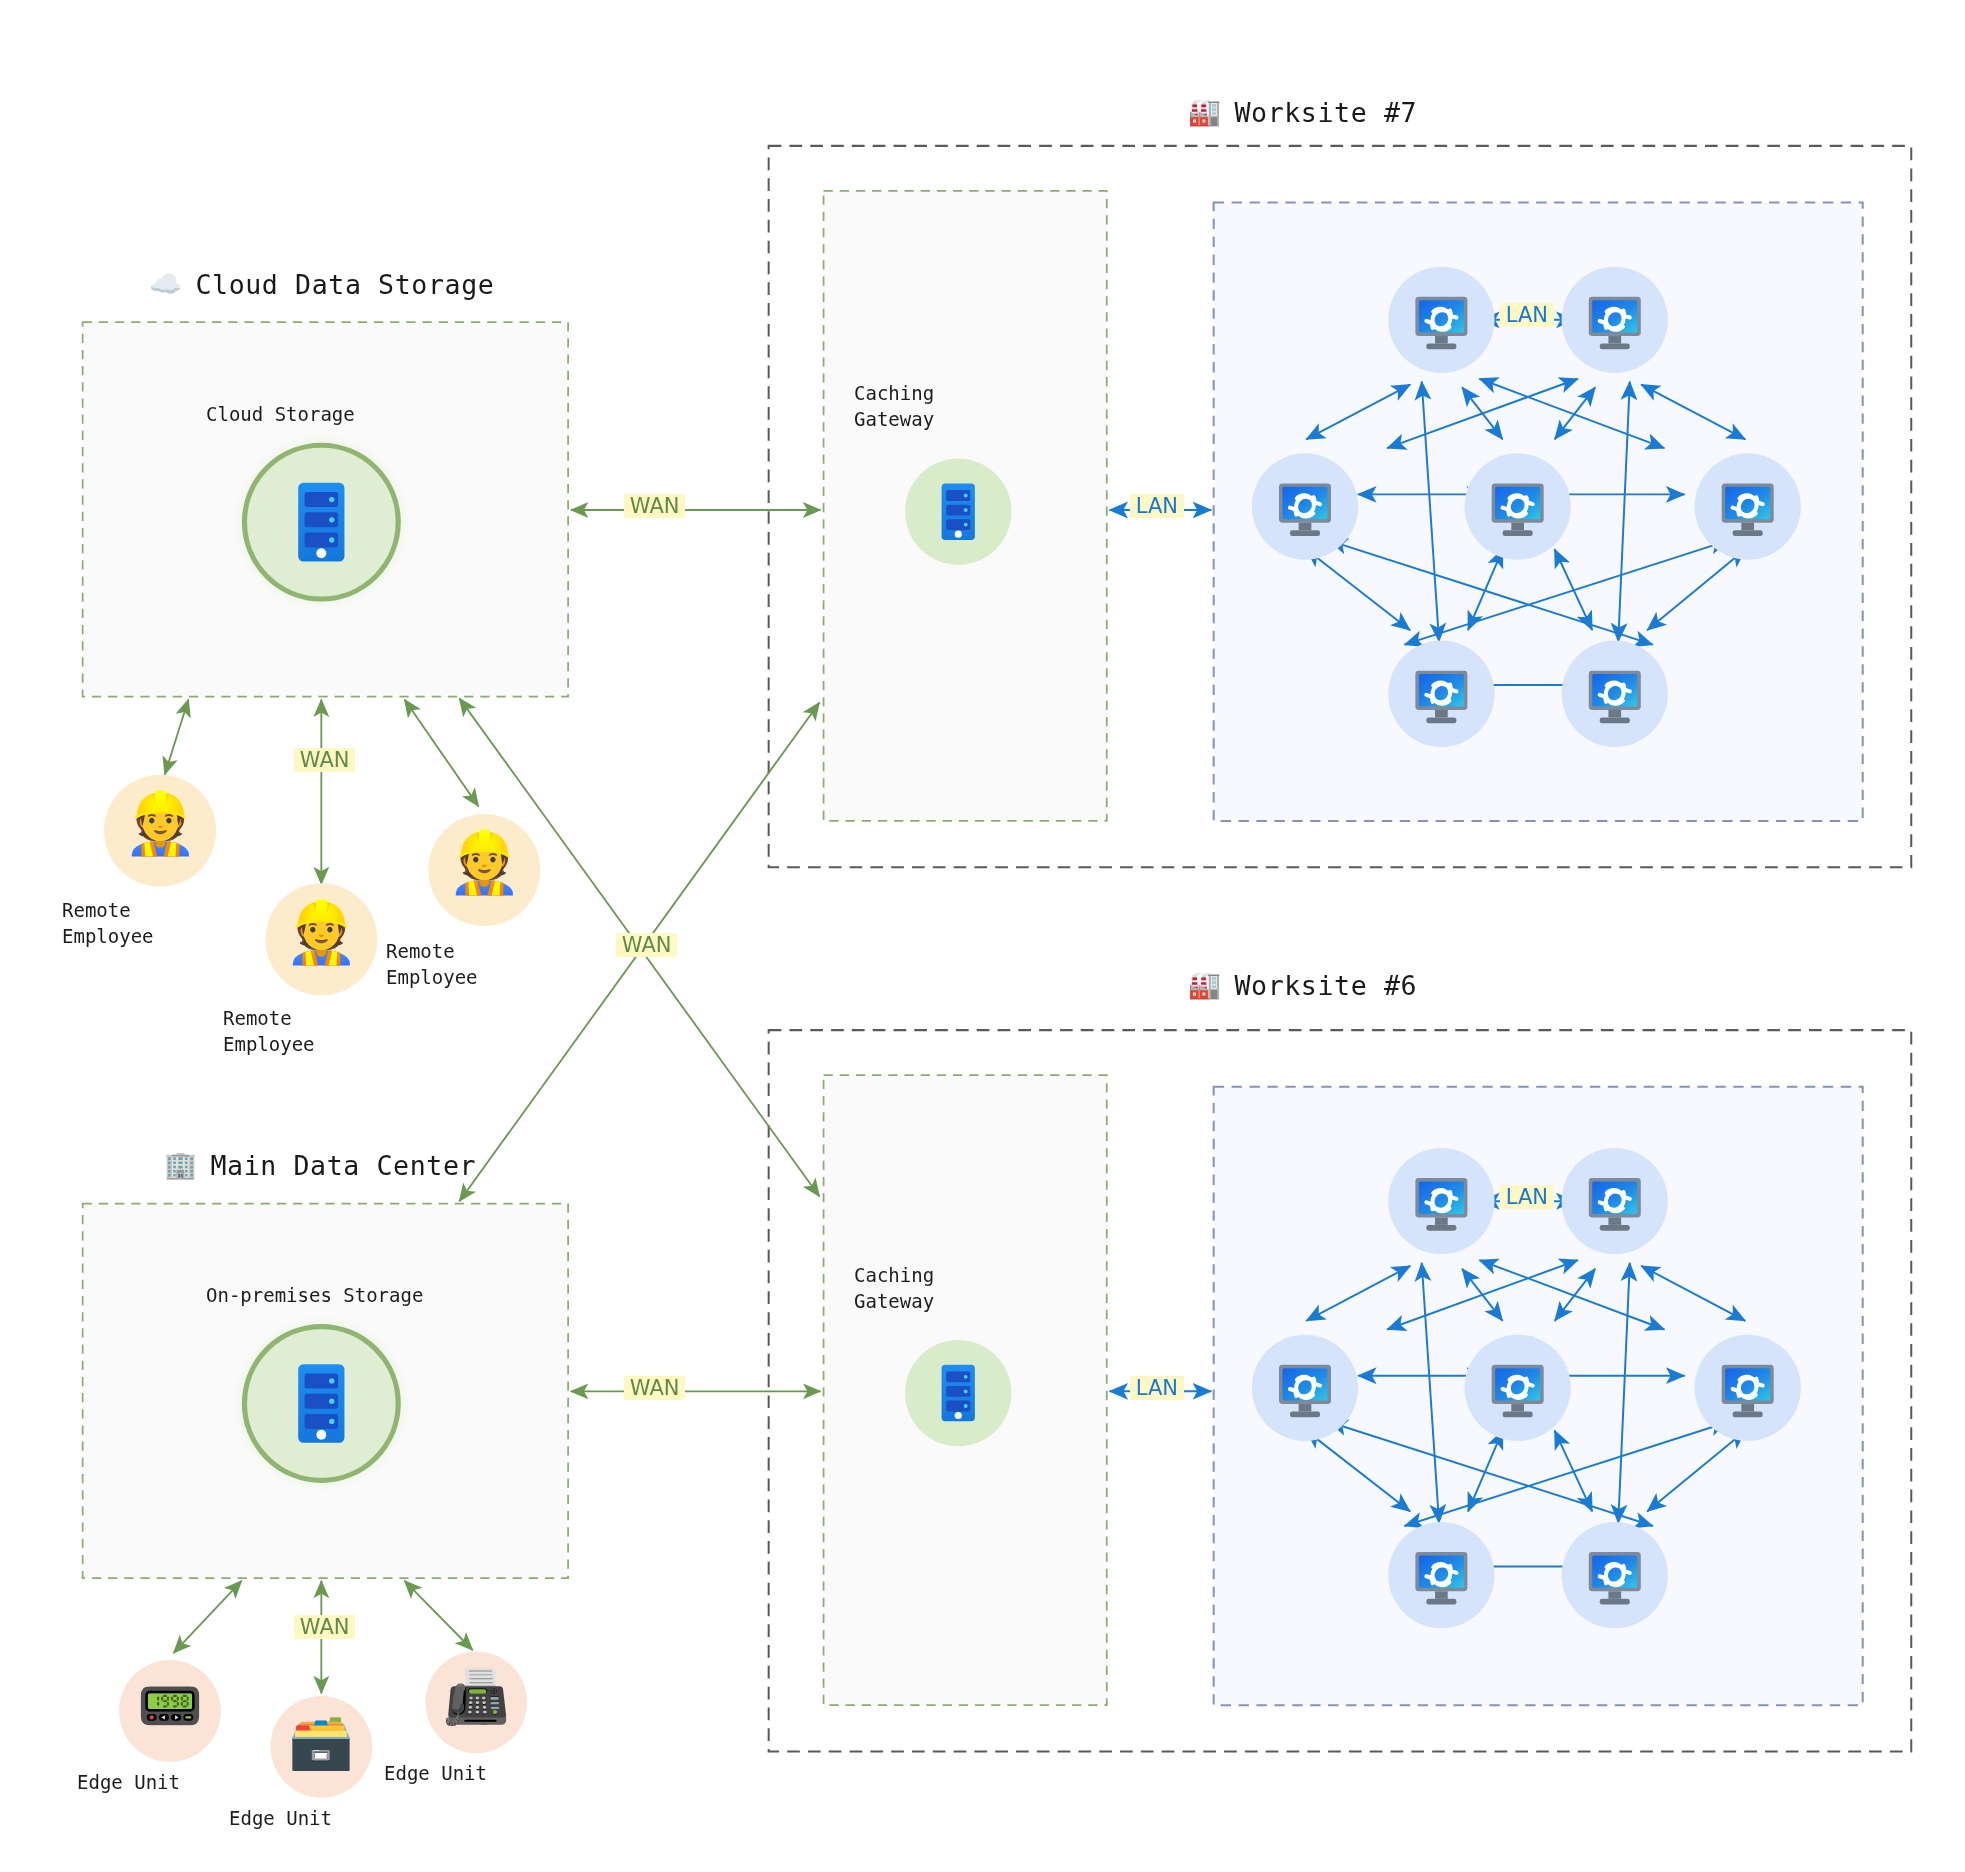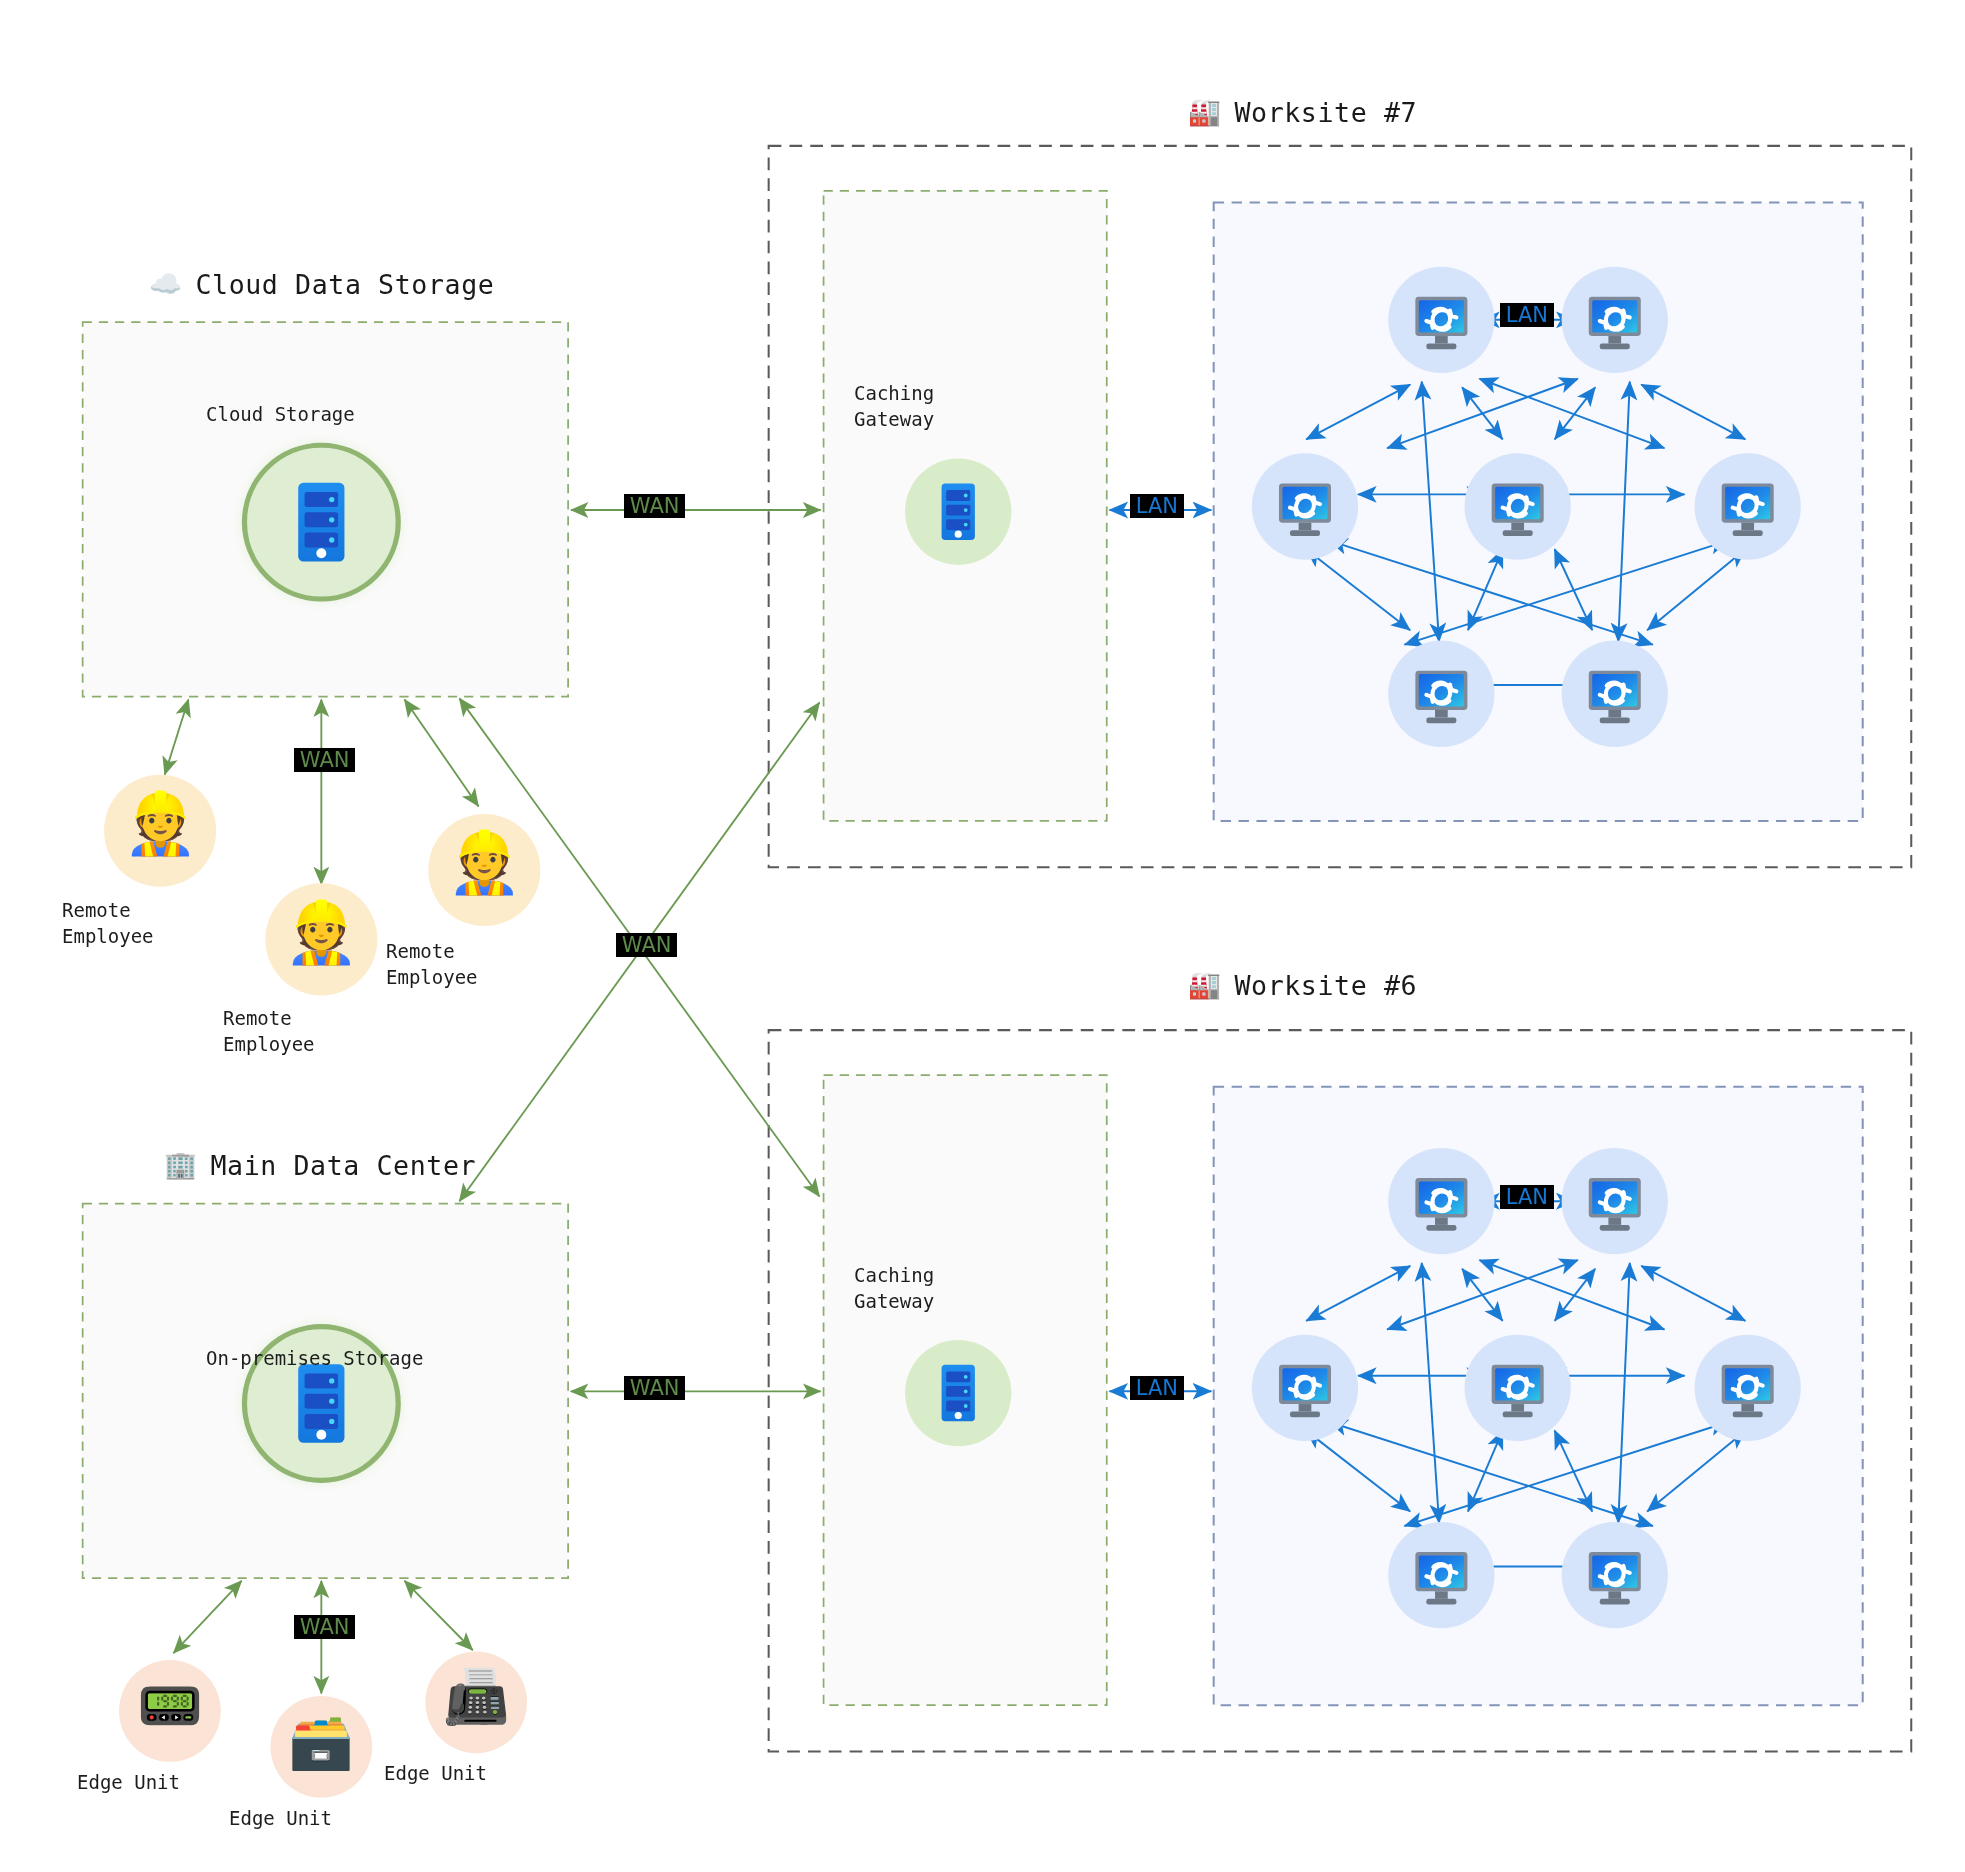--- a/index.html
+++ b/index.html
@@ -8,21 +8,21 @@
   #stage{position:absolute;inset:0;width:1965px;height:1873px;background:#fff;}
   svg.layer{position:absolute;left:0;top:0;width:1965px;height:1873px;overflow:visible;}
   .grp-title{position:absolute;display:flex;align-items:center;gap:12.7px;
              font-size:26.6px;color:#1a1a1a;letter-spacing:0.6px;white-space:nowrap;}
   .grp-title .emo{font-size:26.6px;line-height:1;
                   font-family:"DejaVu Sans","Liberation Sans",sans-serif;}
   .node-label{position:absolute;text-align:left;font-size:19px;color:#1d1d1d;
               line-height:1.35;white-space:pre-line;}
   .edge-label{position:absolute;font-size:21px;
               font-family:"DejaVu Sans","Liberation Sans",sans-serif;
-              background:#000000;padding:0 5.8px;white-space:nowrap;}
+              background:#fef9c3;padding:0 5.8px;white-space:nowrap;}
   .lbl-wan{color:#5e8a4a;text-align:center;}
   .lbl-lan{color:#1877d2;}
   .icon-emo{position:absolute;font-family:"DejaVu Sans","Liberation Sans",sans-serif;
             line-height:1;text-align:center;}
 </style>
 </head>
 <body>
 
 <div id="stage">
 
@@ -365,21 +365,21 @@
   <div class="grp-title" style="left:1188px;top:97px;">
     <span class="emo">🏭</span>
     <span>Worksite #7</span>
   </div>
   <div class="grp-title" style="left:1188px;top:970px;">
     <span class="emo">🏭</span>
     <span>Worksite #6</span>
   </div>
 
   <div class="node-label" style="left:206px;top:402px;width:231px;">Cloud Storage</div>
-  <div class="node-label" style="left:206px;top:1346px;width:231px;">On-premises Storage</div>
+  <div class="node-label" style="left:206px;top:1283px;width:231px;">On-premises Storage</div>
 
   <div class="node-label" style="left:854px;top:381px;width:208px;">Caching
 Gateway</div>
   <div class="node-label" style="left:854px;top:1263px;width:208px;">Caching
 Gateway</div>
 
   <div class="node-label" style="left:62px;top:898px;width:197px;">Remote
 Employee</div>
   <div class="node-label" style="left:223px;top:1006px;width:197px;">Remote
 Employee</div>

